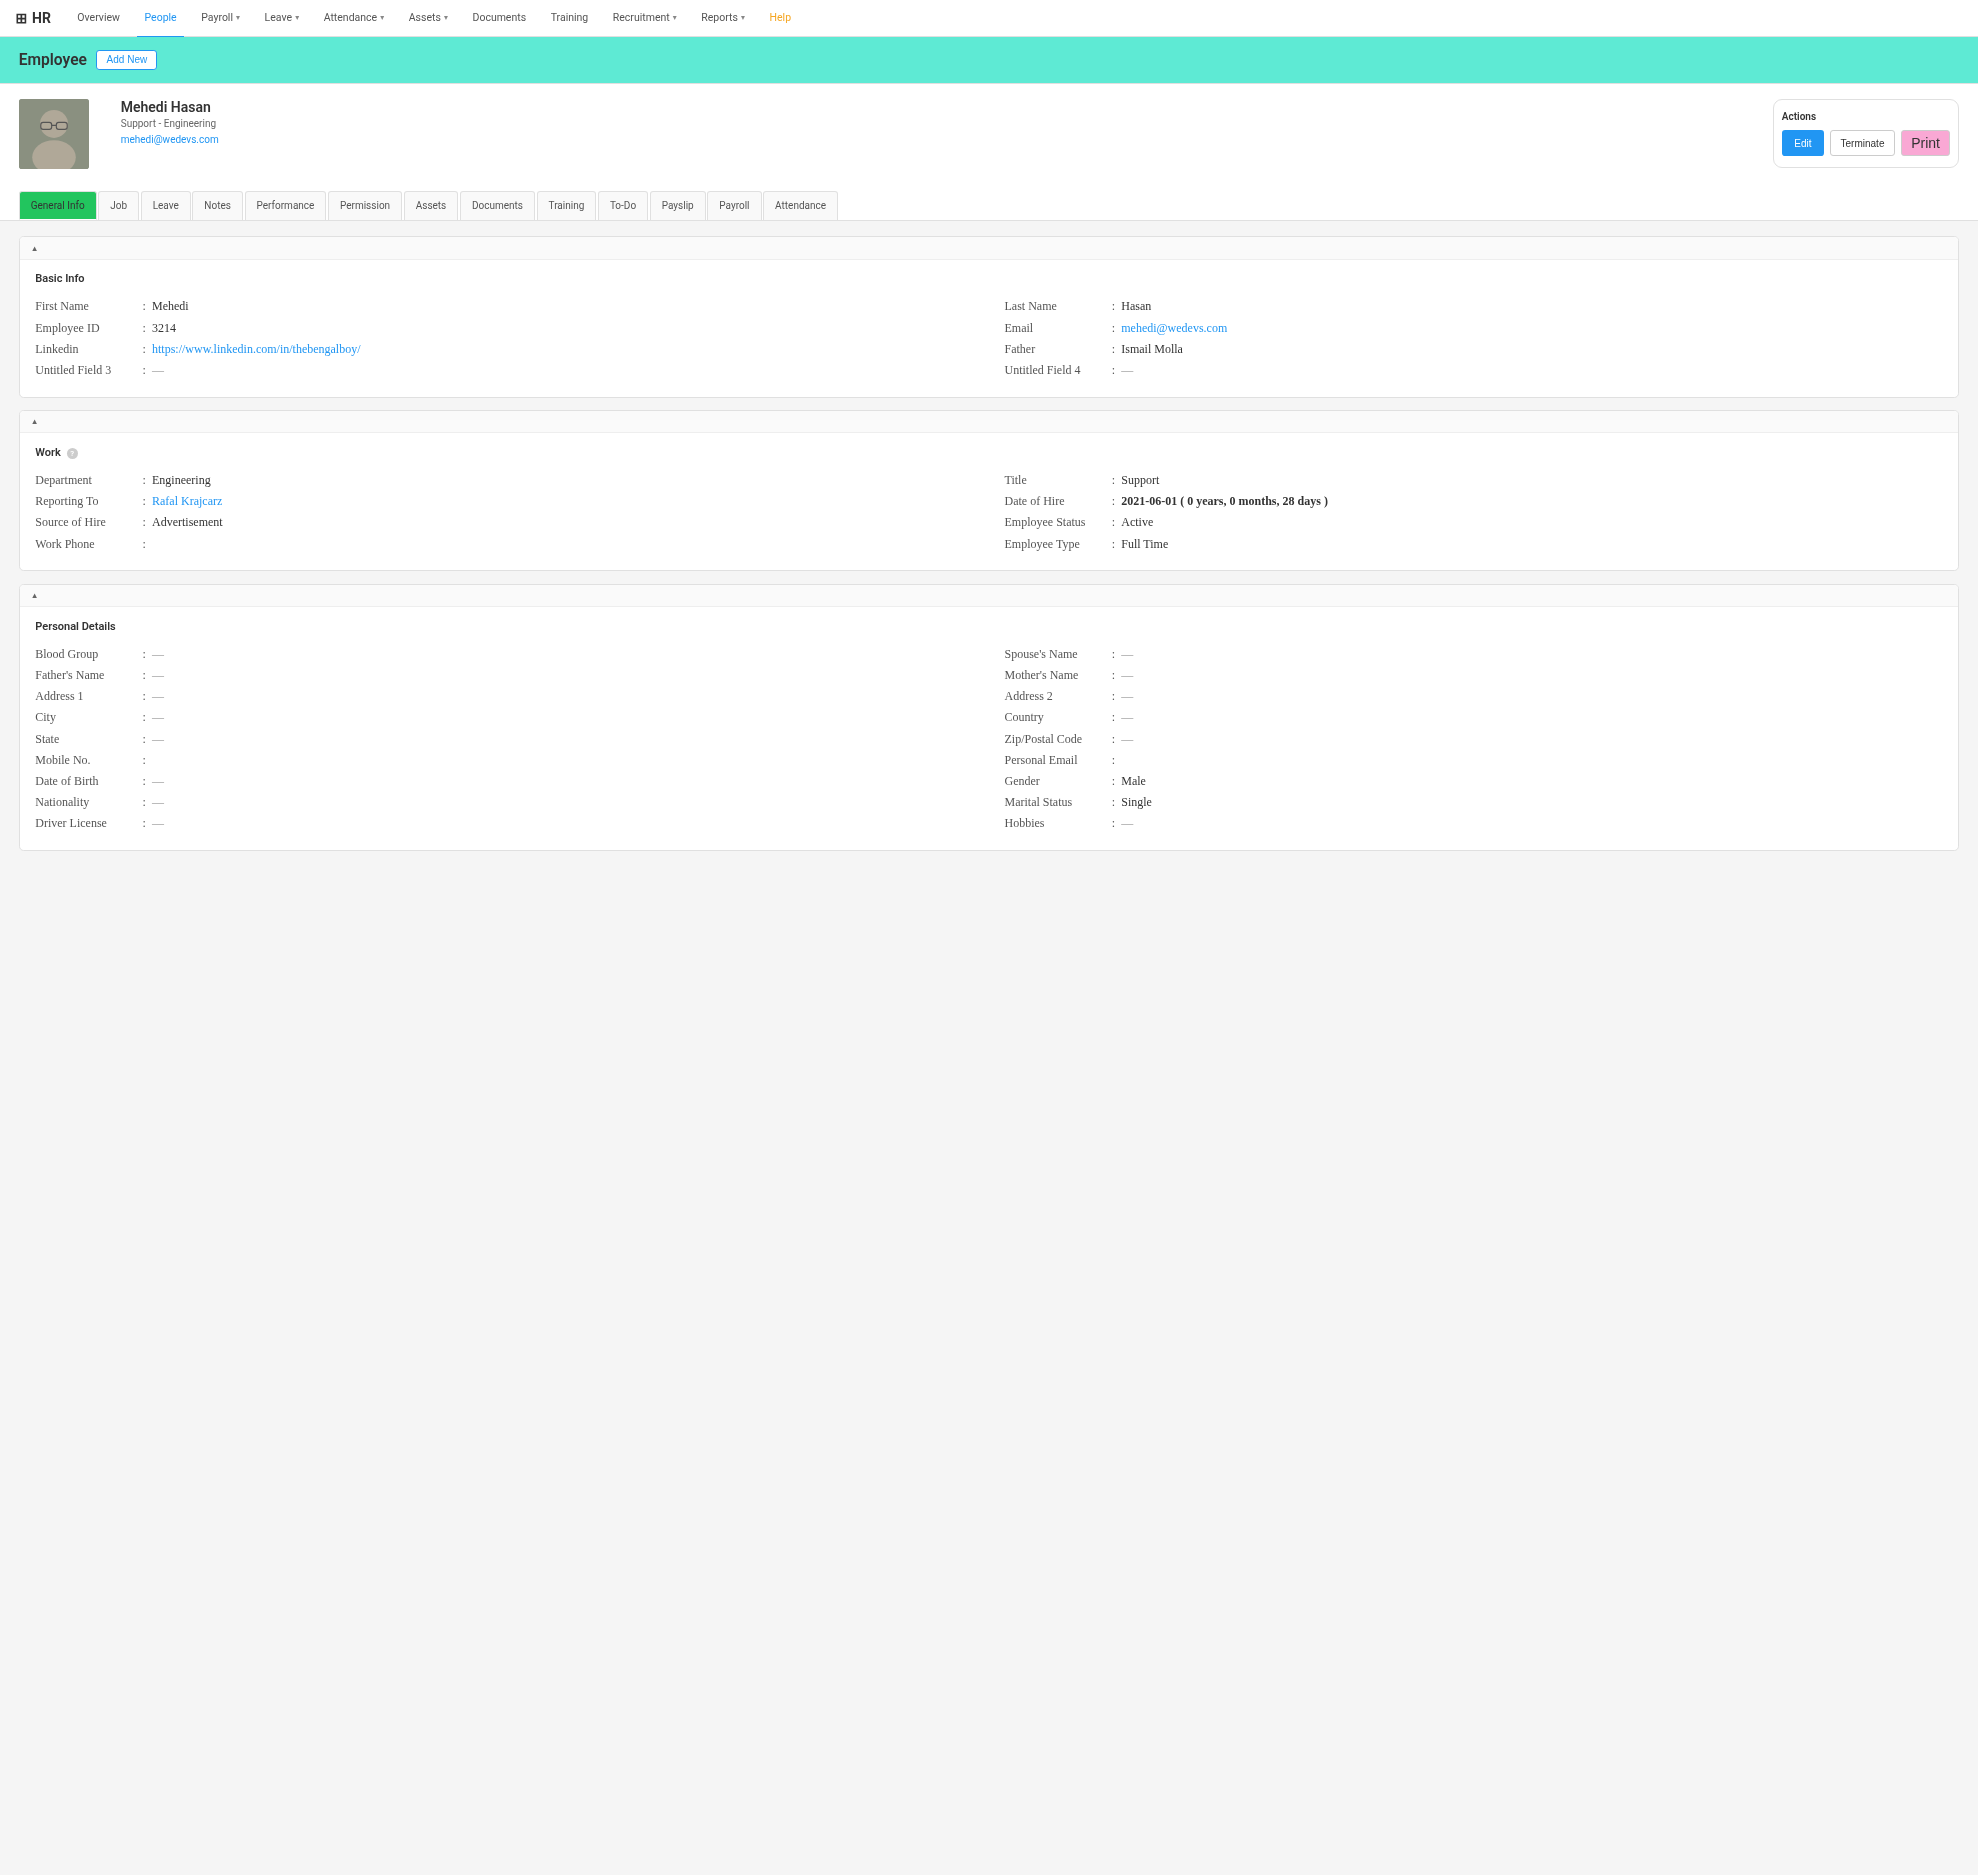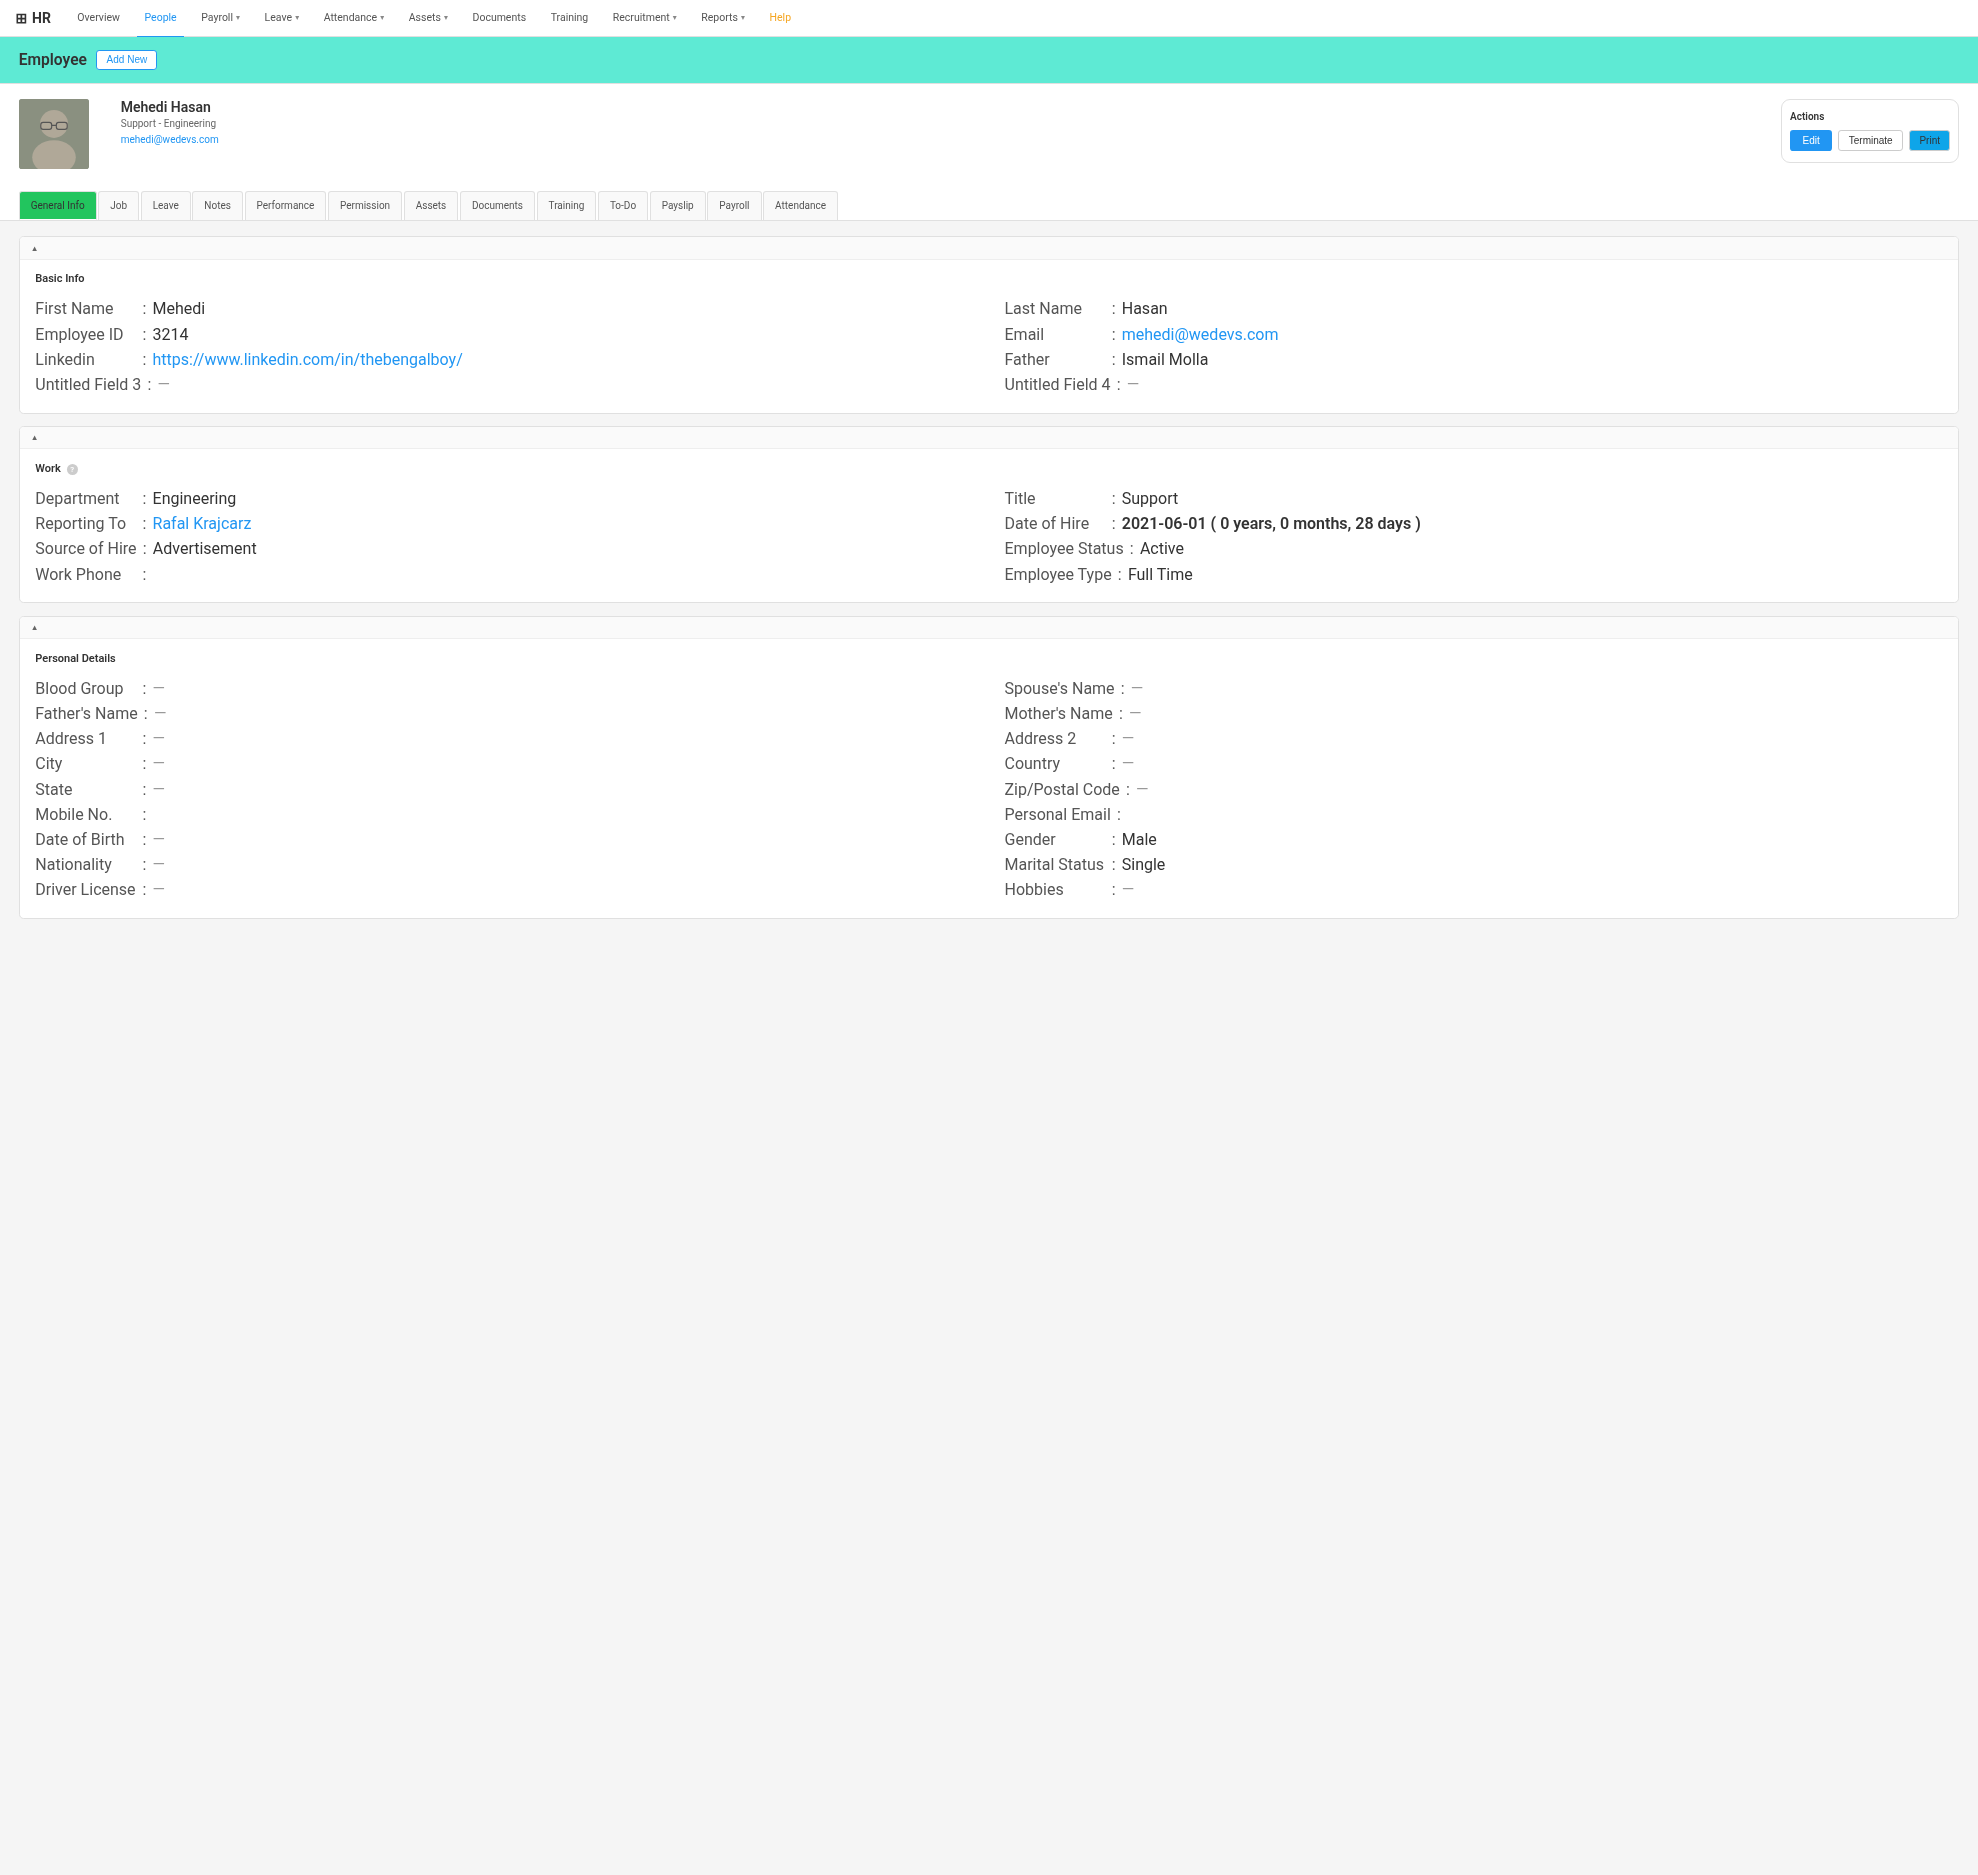--- a/index.html
+++ b/index.html
@@ -105,25 +105,25 @@
       padding: 3.9px 9.3px;
       background: #fff;
       color: #333;
       border: 0.8px solid #ccc;
       border-radius: 3.1px;
       font-size: 10px;
       cursor: pointer;
     }
     .btn-print {
       padding: 3.9px 9.3px;
-      background: #0ea5e9;
+      background: #f9a8d4;
       color: #333;
       border: 0.8px solid #ccc;
       border-radius: 3.1px;
-      font-size: 10px;
+      font-size: 14px;
       cursor: pointer;
     }
 
     
     .tabs-container {
       background: #fff;
       padding: 0 18.7px;
       border-bottom: 0.8px solid #e0e0e0;
       display: flex;
       gap: 1.6px;
@@ -184,21 +184,22 @@
     
     .info-grid {
       display: grid;
       grid-template-columns: 1fr 1fr;
       gap: 6.2px 31px;
     }
     .info-row {
       display: flex;
       align-items: baseline;
       padding: 3.1px 0;
-      font-size: 16px;
+      font-size: 12px;
+      font-family: Liberation Serif, serif;
     }
     .info-label {
       min-width: 101px;
       color: #555;
       flex-shrink: 0;
     }
     .info-colon {
       margin: 0 6.2px;
       color: #555;
     }

